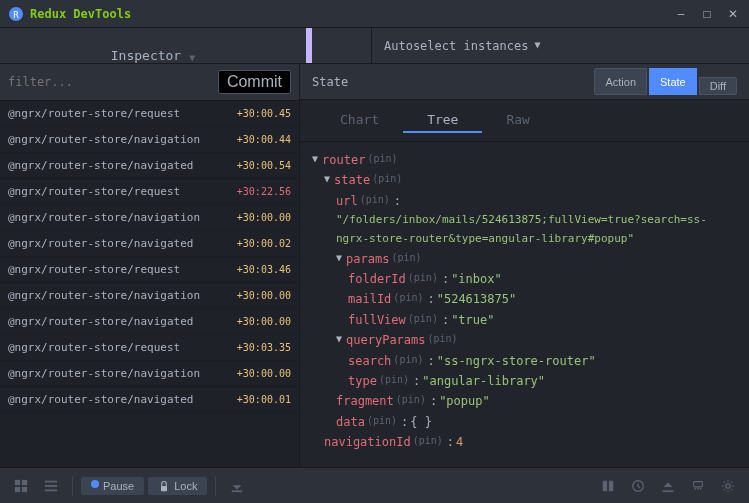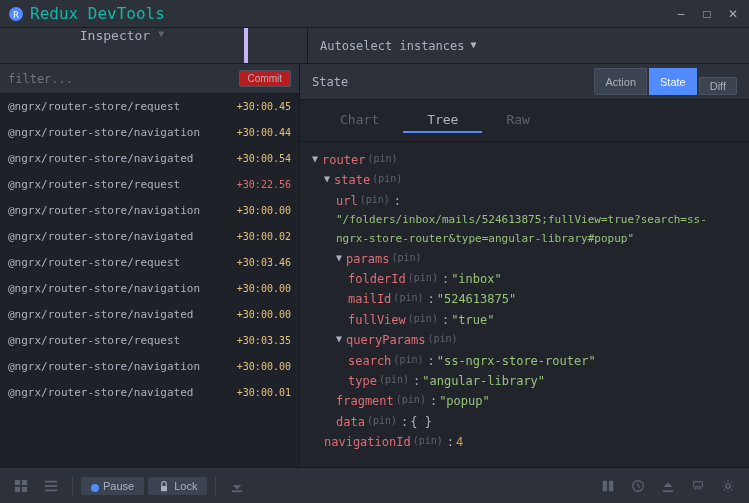--- a/index.html
+++ b/index.html
@@ -21,23 +21,24 @@
       height: 28px;
       padding: 0 8px;
       border-bottom: 1px solid #181a1f;
     }
     .title-bar-icon {
       width: 16px;
       height: 16px;
       margin-right: 6px;
     }
     .title-bar-title {
-      font-size: 16px;
-      color: #14b8a6;
-      flex: 1;
+      font-size: 12px;
+      color: #84cc16;
+      flex: 1;
+      font-weight: bold;
     }
     .title-bar-controls {
       display: flex;
       gap: 10px;
     }
     .title-bar-btn {
       background: none;
       border: none;
       color: #abb2bf;
       font-size: 12px;
@@ -57,25 +58,25 @@
     }
 
     
     .header-row {
       display: flex;
       height: 36px;
       background: #2c313a;
       border-bottom: 1px solid #181a1f;
     }
     .header-left {
-      width: 248px;
-      display: flex;
-      align-items: flex-start;
+      width: 312px;
+      display: flex;
+      align-items: flex-end;
       justify-content: center;
-      border-right: 4px solid #c4b5fd;
+      border-right: 6px solid #c4b5fd;
       font-size: 13px;
       color: #abb2bf;
     }
     .header-center {
       width: 60px;
       display: flex;
       align-items: center;
       justify-content: center;
       border-right: 1px solid #181a1f;
     }
@@ -120,25 +121,25 @@
     .filter-input {
       flex: 1;
       background: transparent;
       border: none;
       color: #abb2bf;
       font-size: 12px;
       outline: none;
       font-family: inherit;
     }
     .commit-btn {
-      background: #b91c1c;
+      background: #000000;
       border: 1px solid #4b5263;
       color: #abb2bf;
       padding: 2px 8px;
-      font-size: 10px;
+      font-size: 16px;
       cursor: pointer;
       border-radius: 2px;
     }
 
     .action-list {
       flex: 1;
       overflow-y: auto;
       overflow-x: hidden;
     }
     .action-list::-webkit-scrollbar { width: 6px; }
@@ -291,21 +292,21 @@
     .toolbar-separator {
       width: 1px;
       height: 20px;
       background: #3d4451;
       margin: 0 4px;
     }
     .toolbar-spacer { flex: 1; }
 
     .pause-btn {
       display: flex;
-      align-items: flex-end;
+      align-items: flex-start;
       gap: 4px;
       background: #3d4451;
       border: none;
       color: #abb2bf;
       padding: 3px 10px;
       border-radius: 2px;
       cursor: pointer;
       font-size: 11px;
     }
     .pause-dot {

